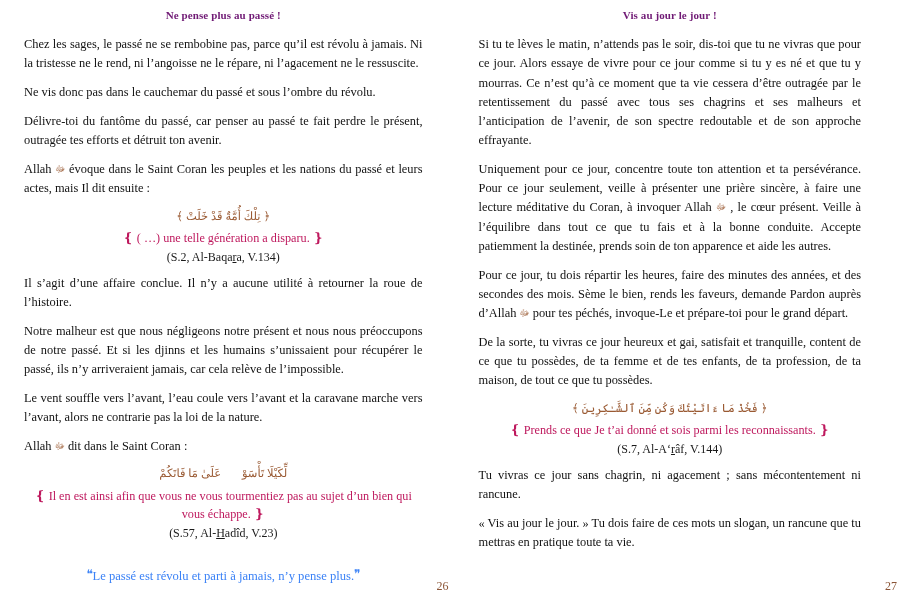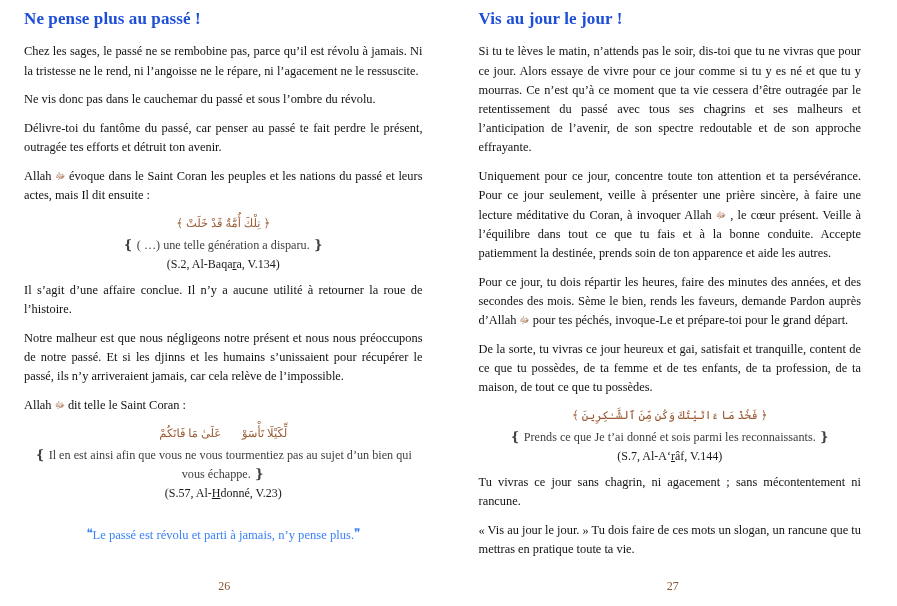--- a/index.html
+++ b/index.html
@@ -23,26 +23,27 @@
   .page {
     width: 448.5px;
     height: 606px;
     position: relative;
     padding: 0 24px;
   }
   .page-left  { padding-left: 24px;  padding-right: 26px; }
   .page-right { padding-left: 30px;  padding-right: 36px; }
 
   .chapter-title {
-    color: #1d4ed8;
-    font-size: 17px;
+    color: #701a75;
+    font-size: 11px;
     line-height: 1.2;
     margin: 9px 0 13px 0;
     letter-spacing: 0.1px;
     white-space: nowrap;
+    text-align: center;
   }
 
   p.body-par {
     font-size: 12.4px;
     line-height: 1.55;
     text-align: justify;
     text-justify: inter-word;
     margin: 0 0 9.5px 0;
     hyphens: none;
   }
@@ -60,21 +61,21 @@
     text-align: center;
     direction: rtl;
     font-size: 11.5px;
     line-height: 1.5;
     margin: 7px 0 4px 0;
     font-family: Liberation Serif, serif;
     white-space: nowrap;
   }
 
   .ayah-fr {
-    color: #404040;
+    color: #be185d;
     text-align: center;
     font-size: 12.2px;
     line-height: 1.45;
     margin: 0 0 1px 0;
   }
   .brk { font-size: 13px; }
 
   .ayah-ref {
     color: #1a1a1a;
     text-align: center;
@@ -95,21 +96,21 @@
     font-size: 12px;
     vertical-align: 2px;
     letter-spacing: -0.5px;
   }
 
   .folio {
     position: absolute;
     bottom: 12px;
     left: 0;
     right: 0;
-    text-align: center;
+    text-align: right;
     color: #8a5436;
     font-size: 12px;
   }
 </style>
 </head>
 <body>
 
 <div class="spread">
 
   <div class="page page-left">
@@ -125,30 +126,31 @@
     <div class="ayah-ar">﴿ تِلْكَ أُمَّةٌ قَدْ خَلَتْ ﴾</div>
 
     <div class="ayah-fr"><span class="brk">❴</span>
       <span>( …) une telle génération a disparu.</span>
       <span class="brk">❵</span></div>
 
     <div class="ayah-ref"><span>(S.2, Al-Baqa</span><u>r</u><span>a, V.134)</span></div>
 
     <p class="body-par">Il s’agit d’une affaire conclue. Il n’y a aucune utilité à retourner la roue de l’histoire.</p>
     <p class="body-par">Notre malheur est que nous négligeons notre présent et nous nous préoccupons de notre passé. Et si les djinns et les humains s’unissaient pour récupérer le passé, ils n’y arriveraient jamais, car cela relève de l’impossible.</p>
+    <p class="body-par">Le vent souffle vers l’avant, l’eau coule vers l’avant et la caravane marche vers l’avant, alors ne contrarie pas la loi de la nature.</p>
 
-    <p class="body-par"><span>Allah </span><span class="allah-glyph">ﷻ</span><span> dit telle le Saint Coran :</span></p>
+    <p class="body-par"><span>Allah </span><span class="allah-glyph">ﷻ</span><span> dit dans le Saint Coran :</span></p>
 
     <div class="ayah-ar">﴿ لِّكَيْلَا تَأْسَوْا۟ عَلَىٰ مَا فَاتَكُمْ ﴾</div>
 
     <div class="ayah-fr"><span class="brk">❴</span>
       <span>Il en est ainsi afin que vous ne vous tourmentiez pas au sujet d’un bien qui vous échappe.</span>
       <span class="brk">❵</span></div>
 
-    <div class="ayah-ref"><span>(S.57, Al-</span><u>H</u><span>donné, V.23)</span></div>
+    <div class="ayah-ref"><span>(S.57, Al-</span><u>H</u><span>adîd, V.23)</span></div>
 
     <div class="closing-line"><span class="deco-q">❝</span><span>Le passé est révolu et parti à jamais, n’y pense plus.</span><span class="deco-q">❞</span></div>
 
     <div class="folio">26</div>
   </div>
 
   <div class="page page-right">
 
     <h1 class="chapter-title">Vis au jour le jour !</h1>
 

